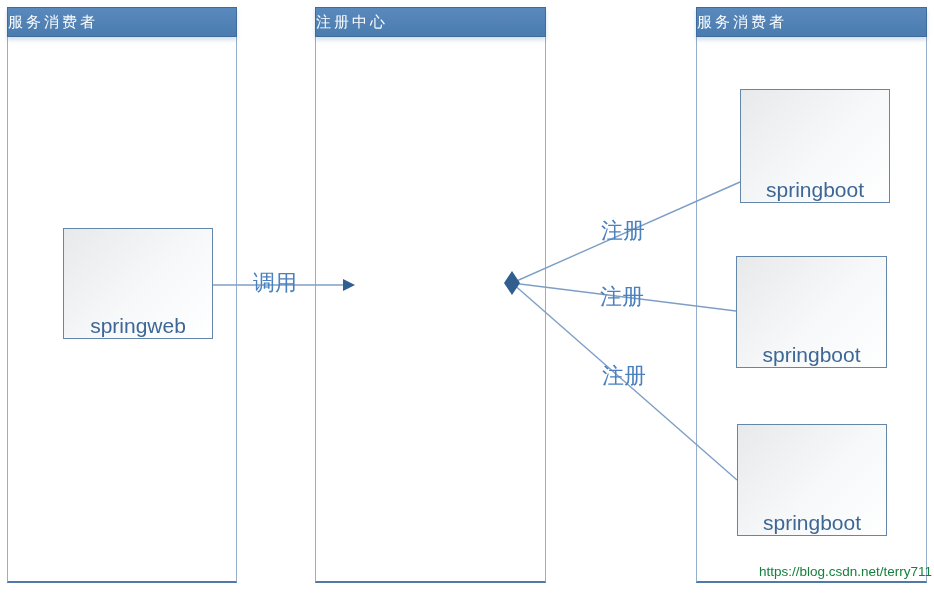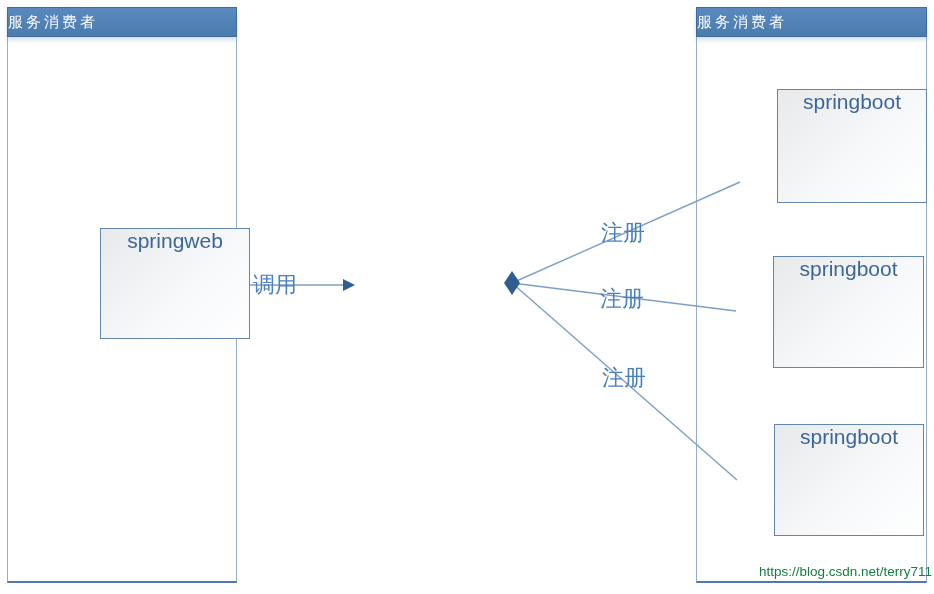--- a/index.html
+++ b/index.html
@@ -64,43 +64,43 @@
     stroke: none;
   }
 
   
   .node {
     position: absolute;
     box-sizing: border-box;
     border: 1px solid #6486AA;
     background: linear-gradient(135deg, #E7E9EB 0%, #F6F8FA 55%, #FFFFFF 100%);
     display: flex;
-    align-items: flex-start;
+    align-items: flex-end;
     justify-content: center;
     z-index: 3;
     color: #3E6795;
     font-size: 21px;
-    margin-left: 37px;
   }
   .node-springweb    { left: 63px;  top: 228px; width: 150px; height: 111px; }
   .node-eureka       { left: 356px; top: 228px; width: 151px; height: 111px; }
   .node-springboot-1 { left: 740px; top: 89px;  width: 150px; height: 114px; }
   .node-springboot-2 { left: 736px; top: 256px; width: 151px; height: 112px; }
   .node-springboot-3 { left: 737px; top: 424px; width: 150px; height: 112px; }
 
   
   .conn-label {
     position: absolute;
     z-index: 4;
     width: 90px;
     height: 27px;
     line-height: 27px;
     text-align: center;
     color: #4A80BD;
     font-size: 22px;
+    font-family: Liberation Mono, monospace;
   }
   .lbl-call  { left: 230px; top: 271px; }
   .lbl-reg-1 { left: 578px; top: 219px; }
   .lbl-reg-2 { left: 577px; top: 285px; }
   .lbl-reg-3 { left: 579px; top: 364px; }
 
   
   .watermark {
     position: absolute;
     left: 696px;
@@ -114,20 +114,23 @@
 </style>
 </head>
 <body>
 
 <div id="canvas">
 
   <div class="lane lane-consumer">
     <div class="lane-header">服务消费者</div>
   </div>
 
+  <div class="lane lane-registry">
+    <div class="lane-header">注册中心</div>
+  </div>
 
   <div class="lane lane-provider">
     <div class="lane-header">服务消费者</div>
   </div>
 
   <svg id="connector-svg" width="934" height="594" viewBox="0 0 934 594">
 
     <line class="conn-line" x1="197" y1="285" x2="343" y2="285"></line>
     <polygon class="conn-head" points="343,279 355,285 343,291"></polygon>
 

